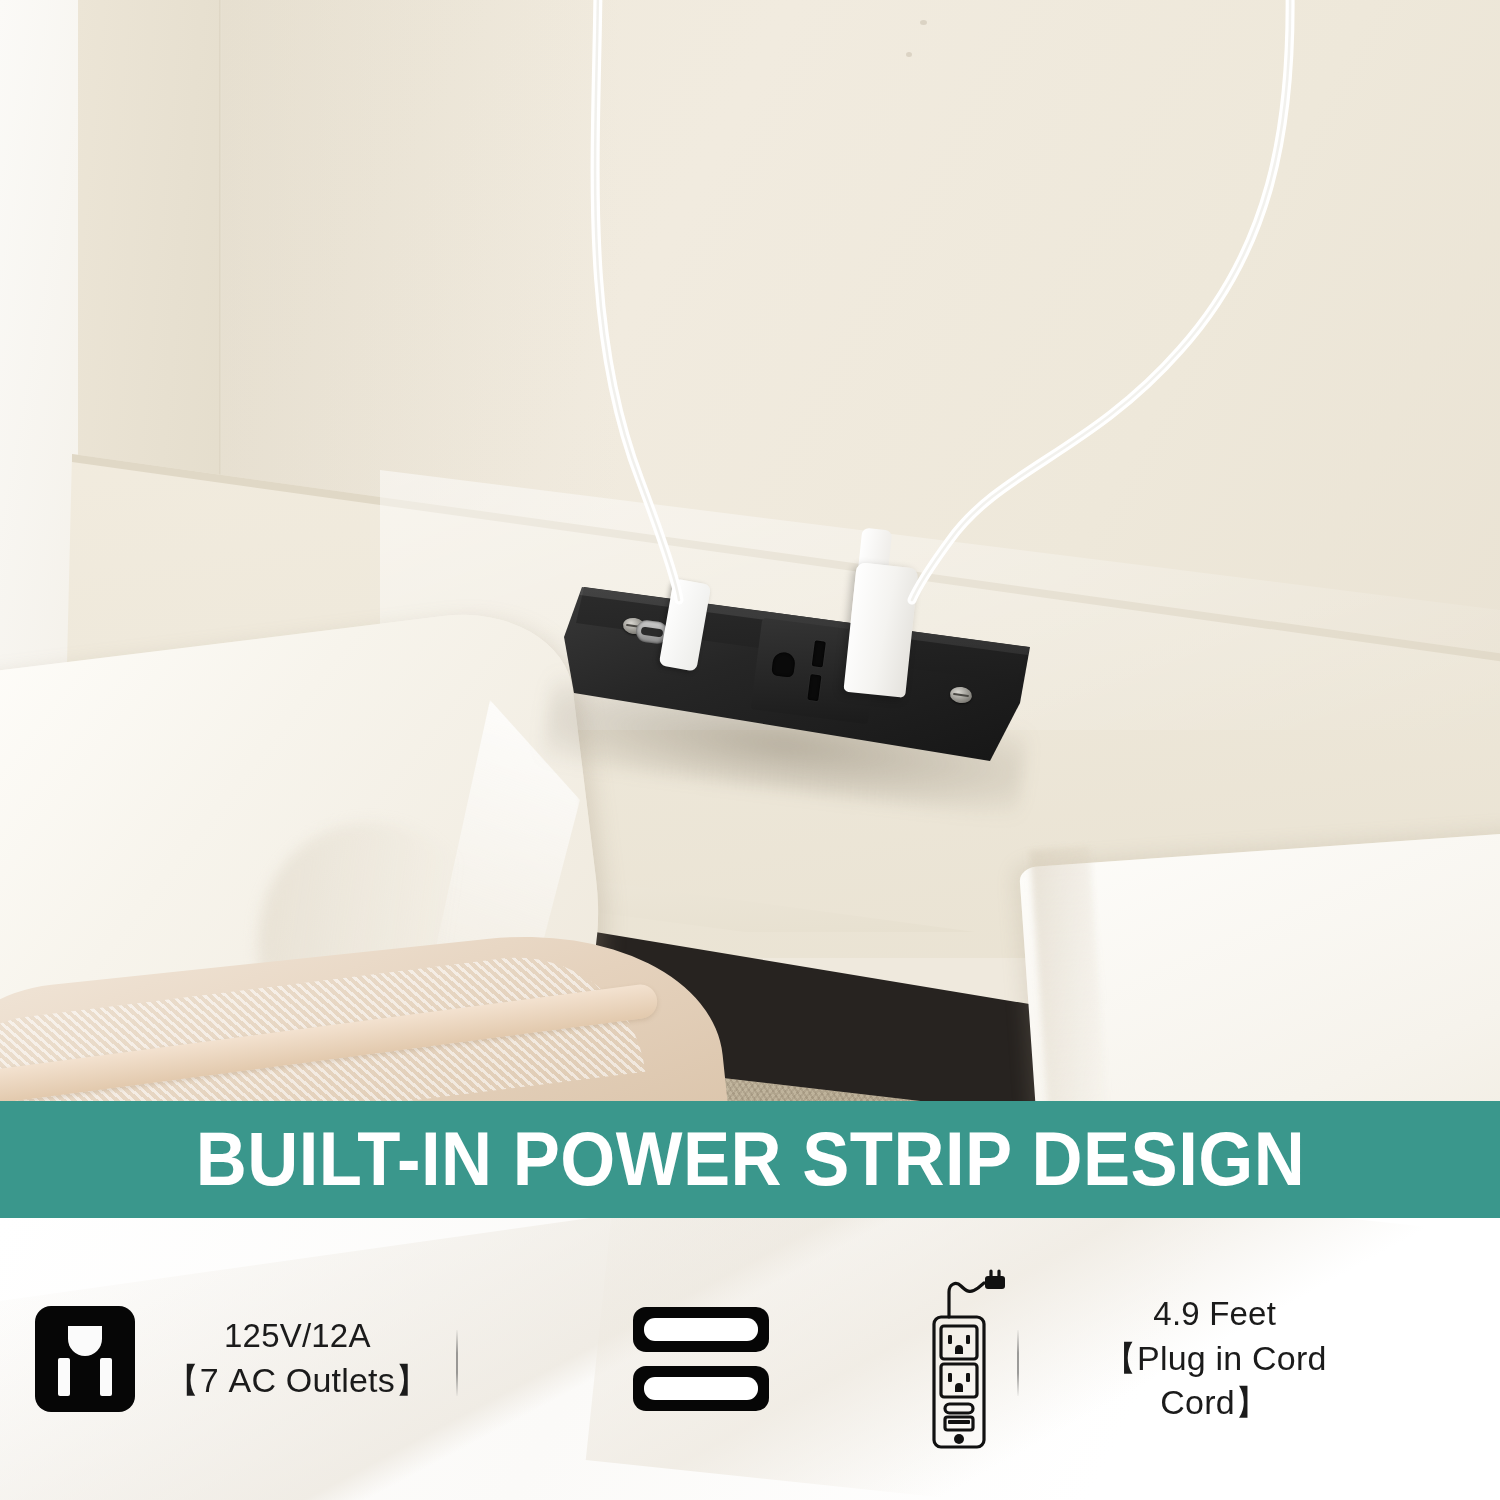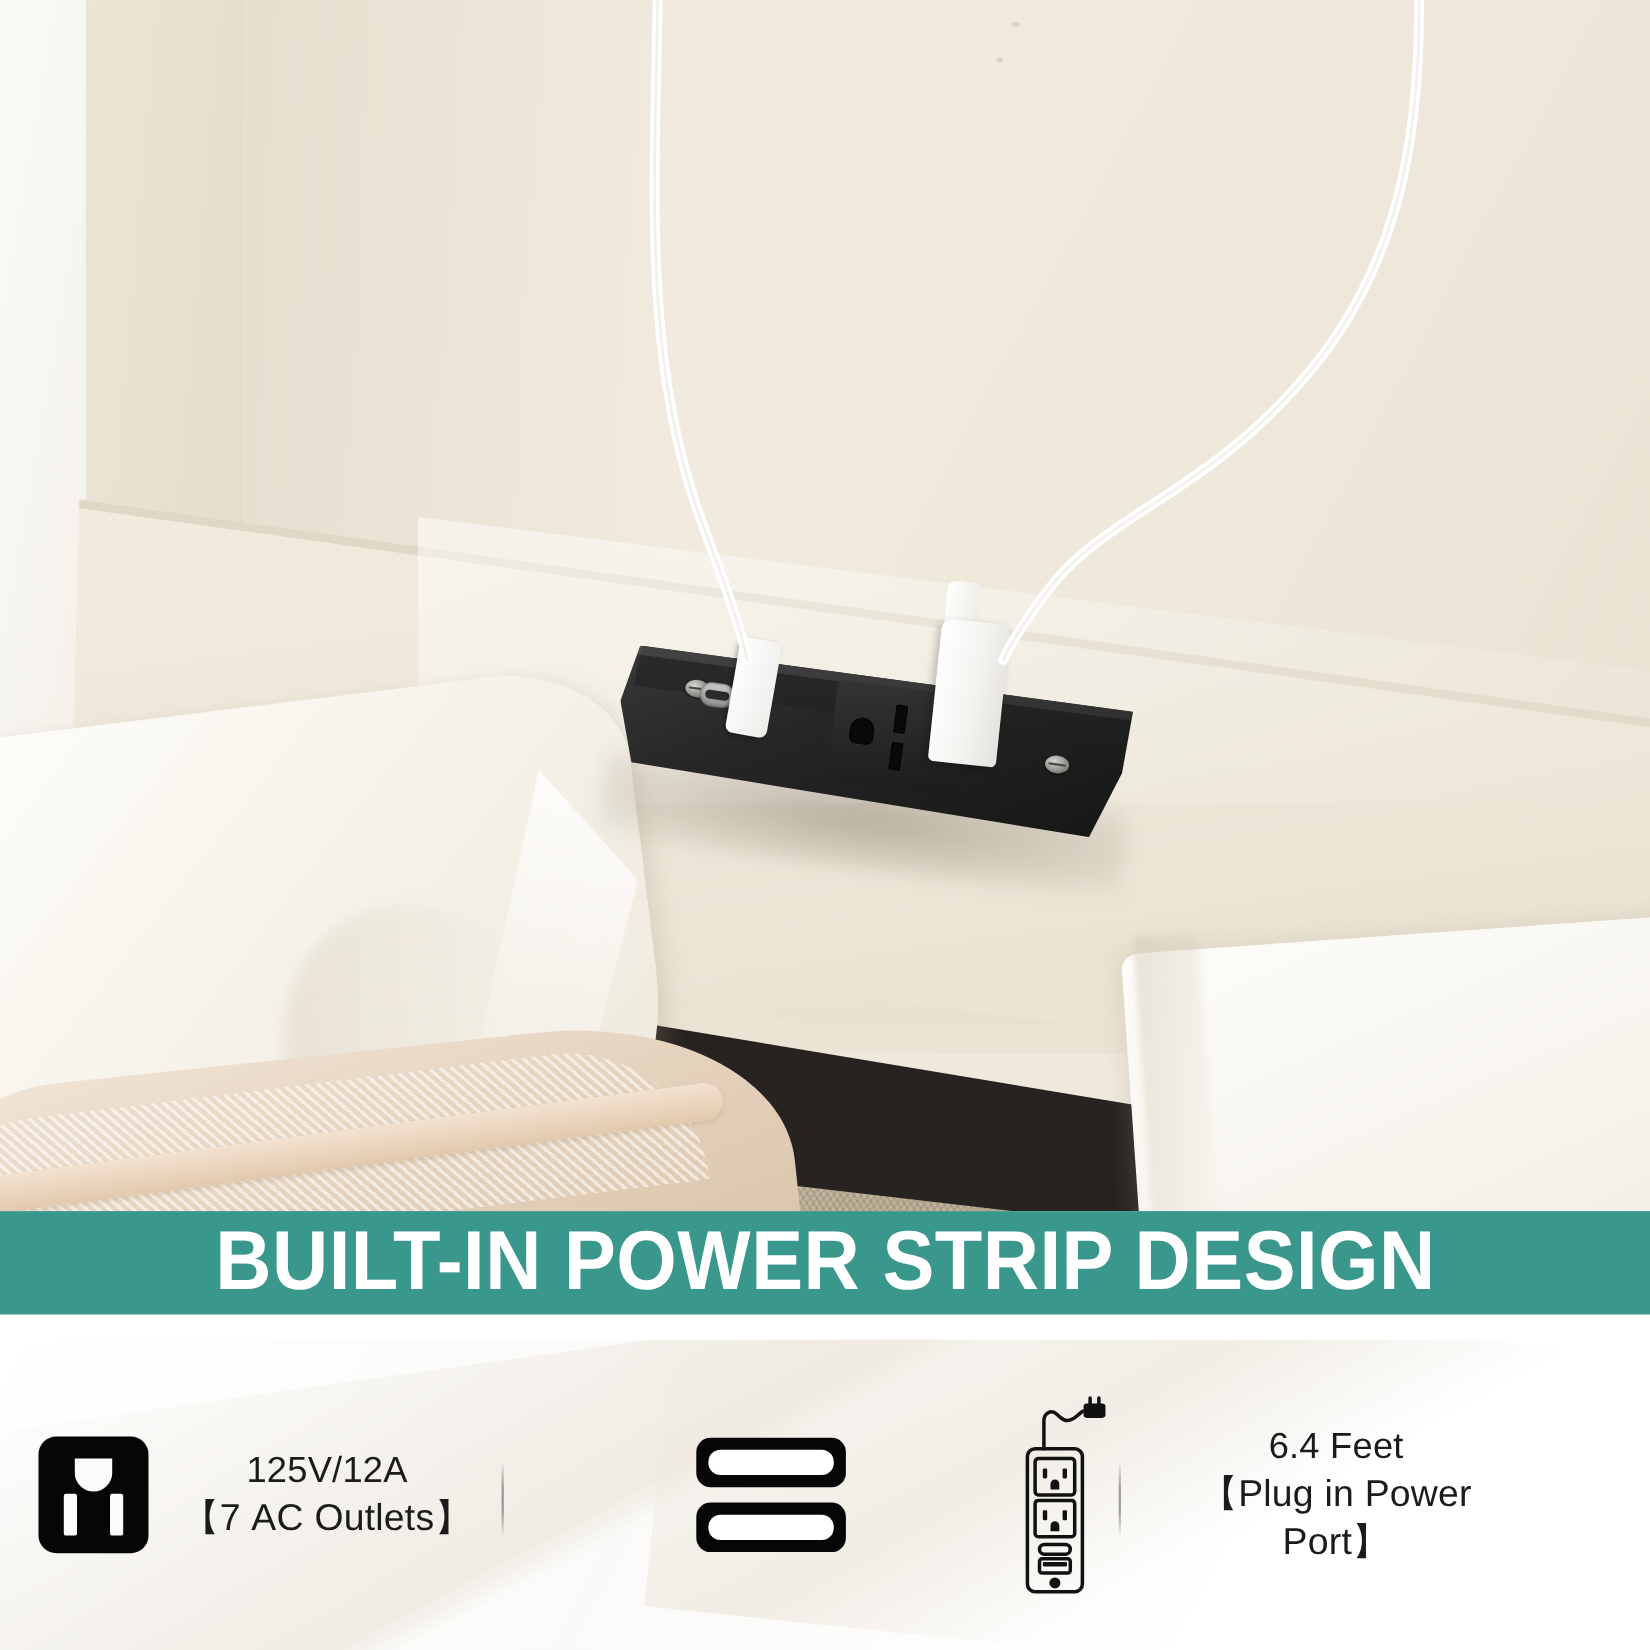--- a/index.html
+++ b/index.html
@@ -332,21 +332,21 @@
     transform: rotate(6deg);
   }
 
   
   .cords { position: absolute; left: 0; top: 0; width: 1500px; height: 1101px; }
 
   
   .banner {
     position: absolute;
     left: 0; top: 1101px;
-    width: 1500px; height: 94px;
+    width: 1500px; height: 117px;
     background: #3a978c;
     display: flex;
     align-items: center;
     justify-content: center;
   }
   .banner-title {
     color: #ffffff;
     font-family: "Liberation Sans", sans-serif;
     font-weight: bold;
     font-size: 76px;
@@ -610,22 +610,22 @@
               <rect x="44" y="109" width="4" height="9" rx="1.2"></rect>
               <path d="M33,123 a4,4 0 0 1 8,0 l0,5 l-8,0 z"></path>
 
               <rect x="26" y="156" width="22" height="4" rx="1"></rect>
 
               <circle cx="37" cy="175" r="5"></circle>
             </g>
           </svg>
         </div>
         <div class="feature-text">
-          <span class="feature-line1">6.4 Feet</span>
-          <span class="feature-line2">【Plug in Power Port】</span>
+          <span class="feature-line1">4.9 Feet</span>
+          <span class="feature-line2">【Plug in Cord Cord】</span>
         </div>
       </div>
 
     </div>
 
     <div class="divider divider-1"></div>
     <div class="divider divider-2"></div>
   </div>
 
 </div>

